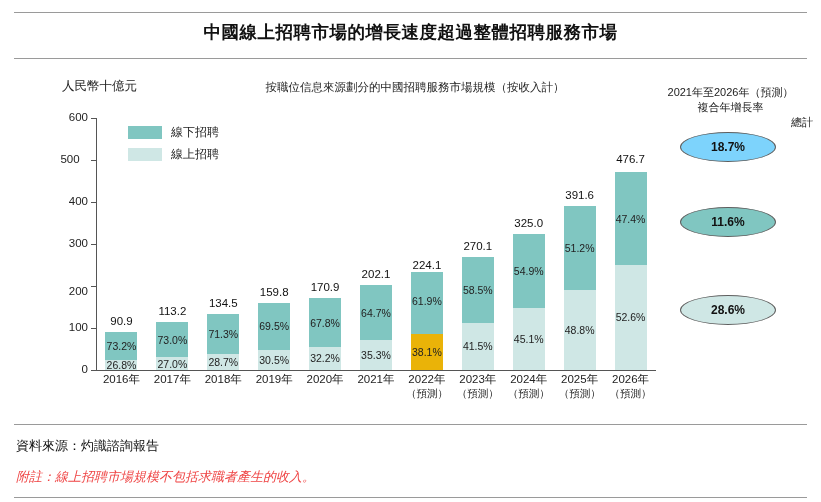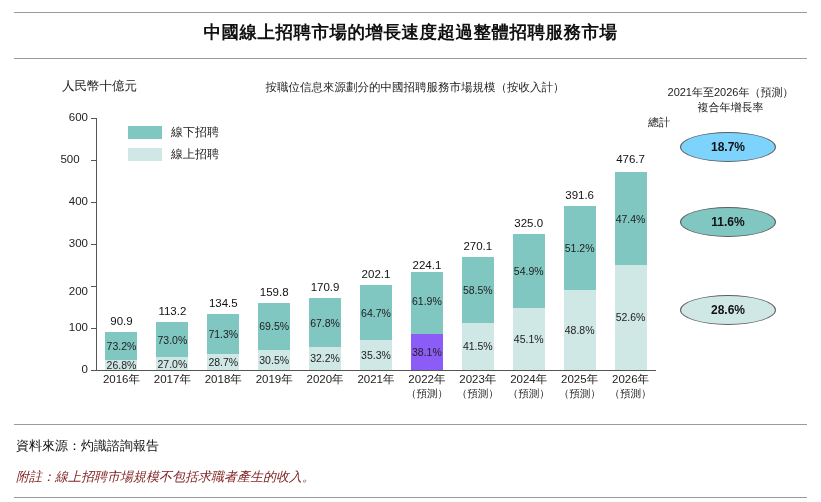--- a/index.html
+++ b/index.html
@@ -81,21 +81,21 @@
     color: #222;
   }
   .right-header .sub {
     display: block;
   }
   .right-total {
     position: absolute;
     left: 648px;
     top: 115px;
     width: 165px;
-    text-align: left;
+    text-align: right;
     font-size: 11px;
     color: #222;
   }
 
   
   .plot {
     position: absolute;
     left: 96px;
     top: 118px;
     width: 560px;
@@ -261,21 +261,21 @@
     top: 437px;
     font-size: 13px;
     color: #111;
   }
   .note {
     position: absolute;
     left: 16px;
     top: 468px;
     font-size: 13px;
     font-style: italic;
-    color: #7f1d1d;
+    color: #ef4444;
   }
   .footer-rule-bottom {
     position: absolute;
     left: 14px;
     top: 497px;
     width: 793px;
     height: 1px;
     background: #9a9a9a;
   }
 </style>
@@ -365,21 +365,21 @@
         <div class="bar-group" style="left: 264px; width: 32px; height: 84.882px;">
           <div class="seg seg-online" style="height: 29.946px; background: rgb(207, 231, 229);">
             <div class="seg-label" style="top: 8.973px;">35.3%</div>
           </div>
           <div class="seg seg-offline" style="height: 54.936px; bottom: 29.946px; background: rgb(128, 198, 193);">
             <div class="seg-label" style="top: 21.468px;">64.7%</div>
           </div>
           <div class="bar-total" style="top: -17px;">202.1</div>
         </div>
         <div class="bar-group" style="left: 314.909px; width: 32px; height: 94.122px;">
-          <div class="seg seg-online" style="height: 35.868px; background: #8b5cf6;">
+          <div class="seg seg-online" style="height: 35.868px; background: #eab308;">
             <div class="seg-label" style="top: 11.934px;">38.1%</div>
           </div>
           <div class="seg seg-offline" style="height: 62px; bottom: 35.868px; background: rgb(128, 198, 193);">
             <div class="seg-label" style="top: 23.127px;">61.9%</div>
           </div>
           <div class="bar-total" style="top: -17px;">224.1</div>
         </div>
         <div class="bar-group" style="left: 365.818px; width: 32px; height: 113.442px;">
           <div class="seg seg-online" style="height: 47.082px; background: rgb(207, 231, 229);">
             <div class="seg-label" style="top: 17.541px;">41.5%</div>

